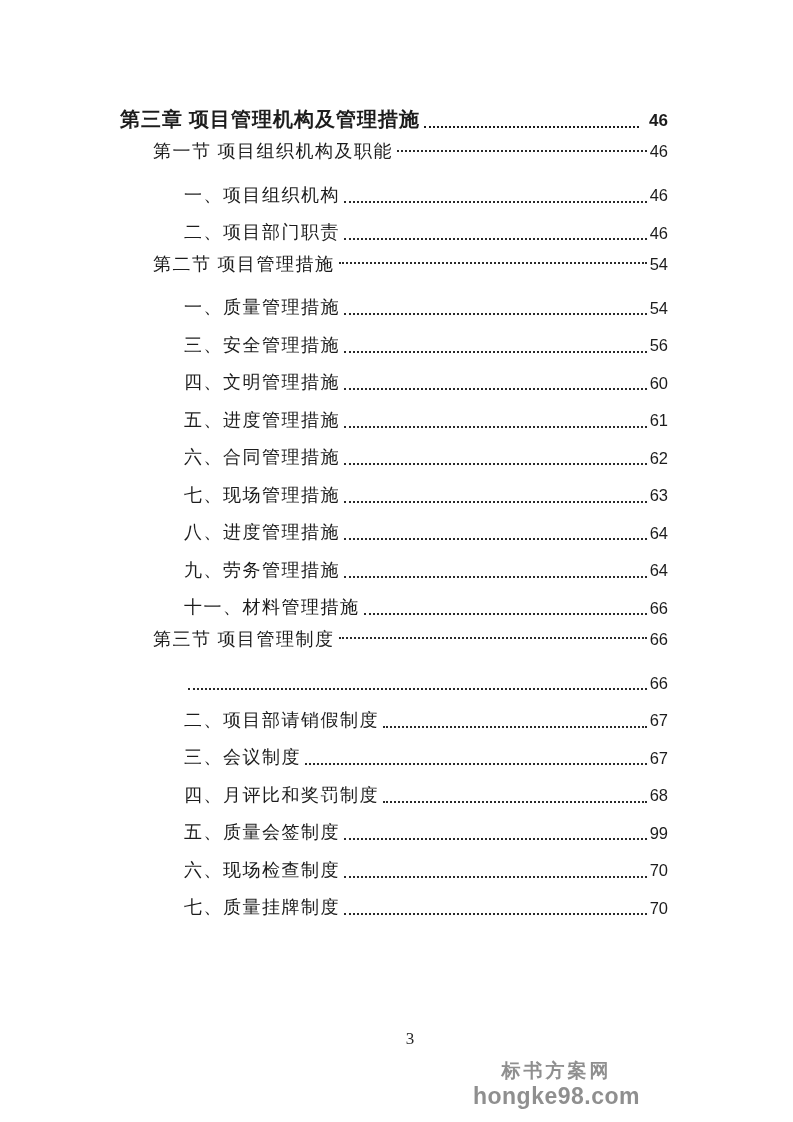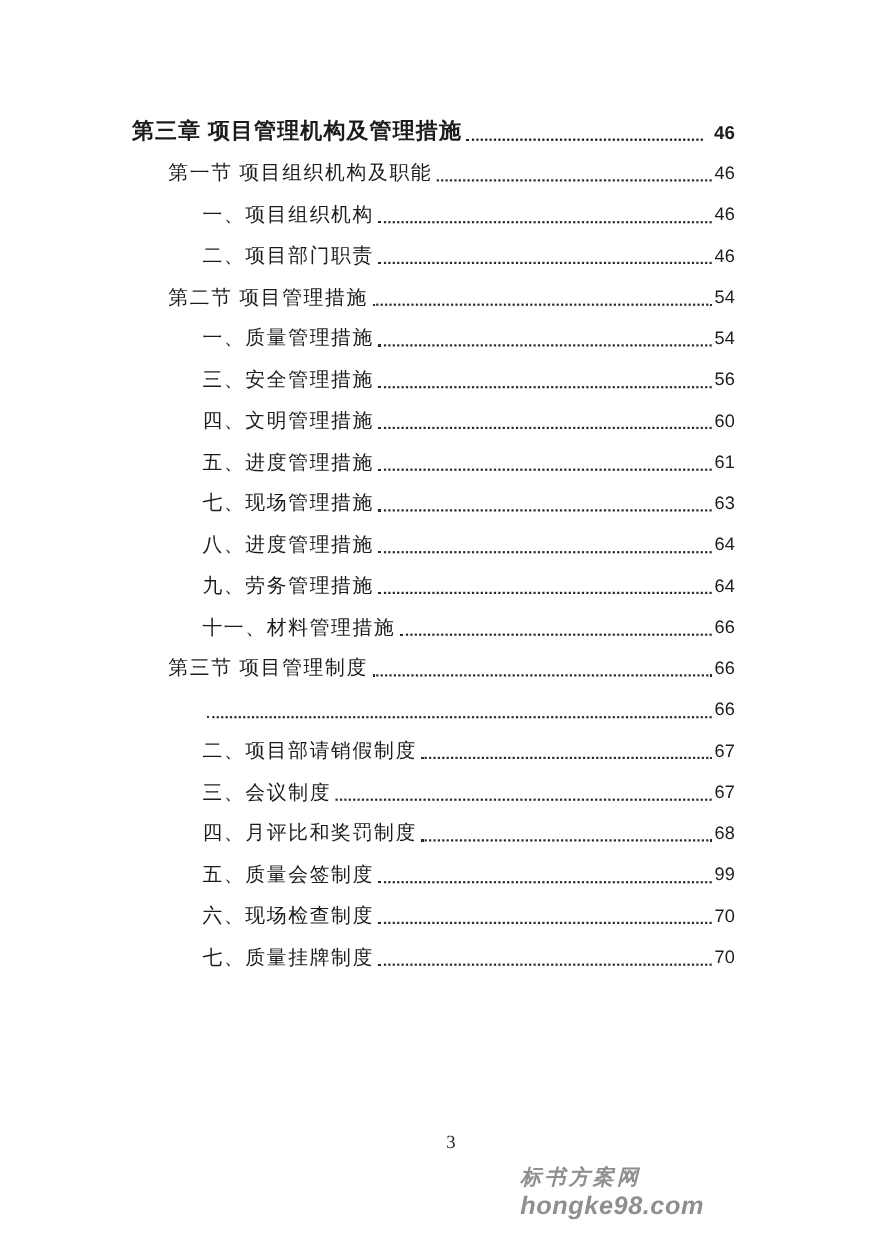--- a/index.html
+++ b/index.html
@@ -53,40 +53,39 @@
   }
   .level-1 .toc-dots {
     border-bottom: 2.5px dotted #1a1a1a;
     margin-bottom: 8.5px;
   }
   .level-1 .toc-page {
     font-weight: bold;
     font-size: 17px;
     margin-left: 7px;
   }
-  .level-2 { padding-left: 33px; }
+  .level-2 { padding-left: 33px; align-items: center; }
   .level-3 { padding-left: 64px; align-items: flex-end; }
 
   .footer-page {
     position: absolute;
     top: 1029px;
     left: 130px;
     width: 560px;
     text-align: center;
     font-size: 17px;
     color: #2a2a2a;
   }
   .watermark {
     position: absolute;
     top: 1059px;
     right: 30px;
-    text-align: left;
+    text-align: center;
     font-family: "Liberation Sans", "DejaVu Sans", sans-serif;
     font-weight: bold;
-    font-style: italic;
   }
   .watermark-line1 {
     font-size: 19px;
     line-height: 23px;
     letter-spacing: 3px;
   }
   .watermark-line2 {
     font-size: 23px;
     line-height: 28px;
     letter-spacing: 0.5px;
@@ -137,20 +136,25 @@
         <span class="toc-title">四、文明管理措施</span>
         <span class="toc-dots"></span>
         <span class="toc-page">60</span>
       </div>
       <div class="toc-row level-3">
         <span class="toc-title">五、进度管理措施</span>
         <span class="toc-dots"></span>
         <span class="toc-page">61</span>
       </div>
       <div class="toc-row level-3">
+        <span class="toc-title">六、合同管理措施</span>
+        <span class="toc-dots"></span>
+        <span class="toc-page">62</span>
+      </div>
+      <div class="toc-row level-3">
         <span class="toc-title">七、现场管理措施</span>
         <span class="toc-dots"></span>
         <span class="toc-page">63</span>
       </div>
       <div class="toc-row level-3">
         <span class="toc-title">八、进度管理措施</span>
         <span class="toc-dots"></span>
         <span class="toc-page">64</span>
       </div>
       <div class="toc-row level-3">

